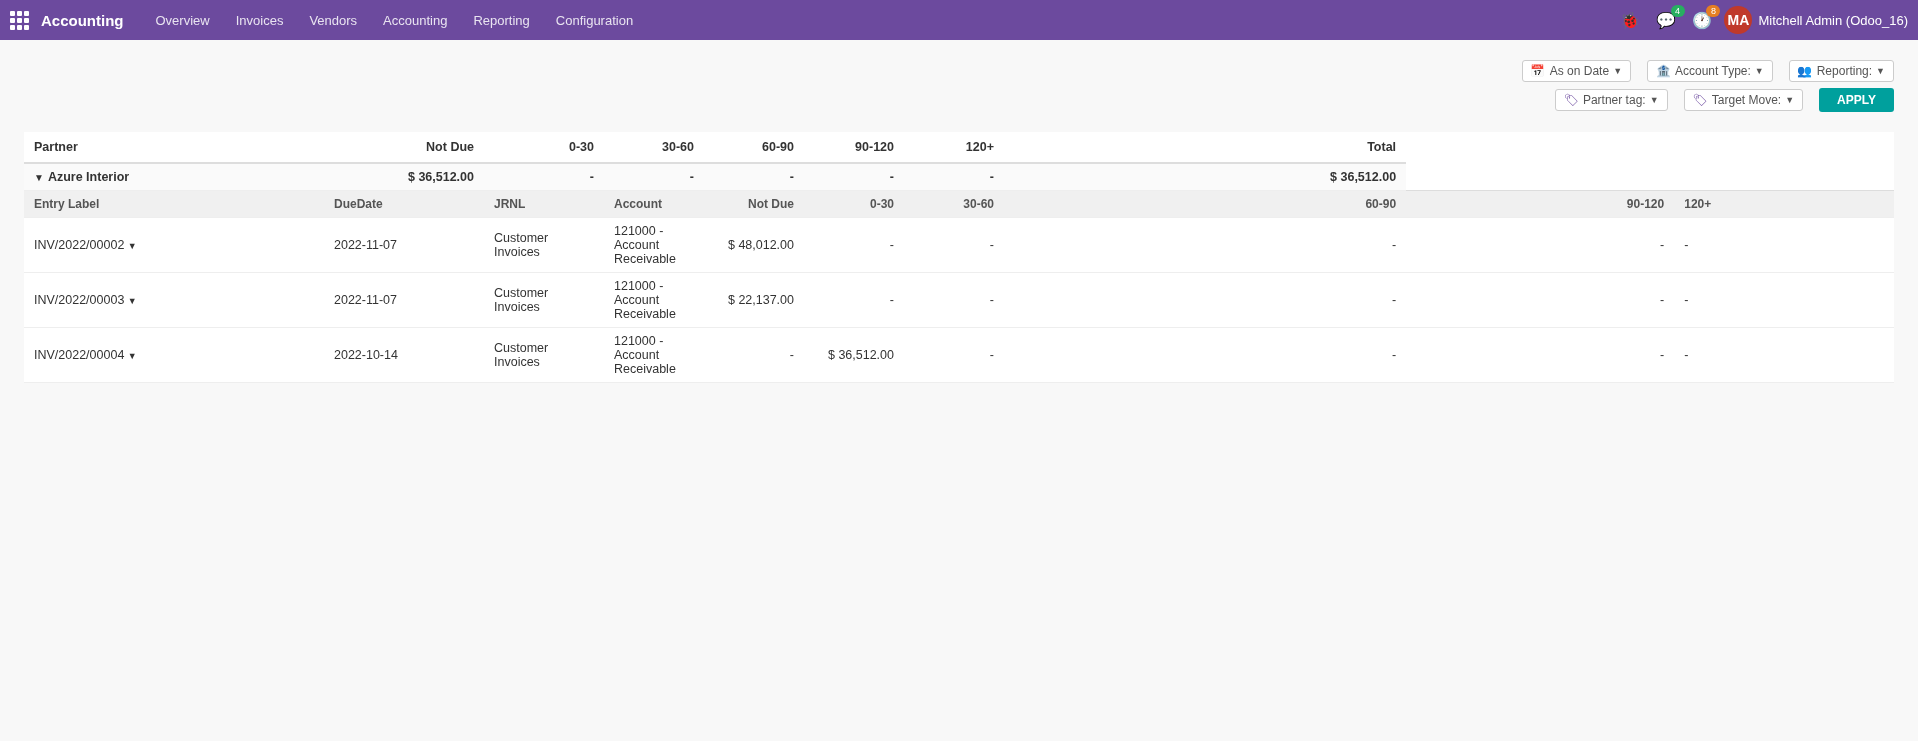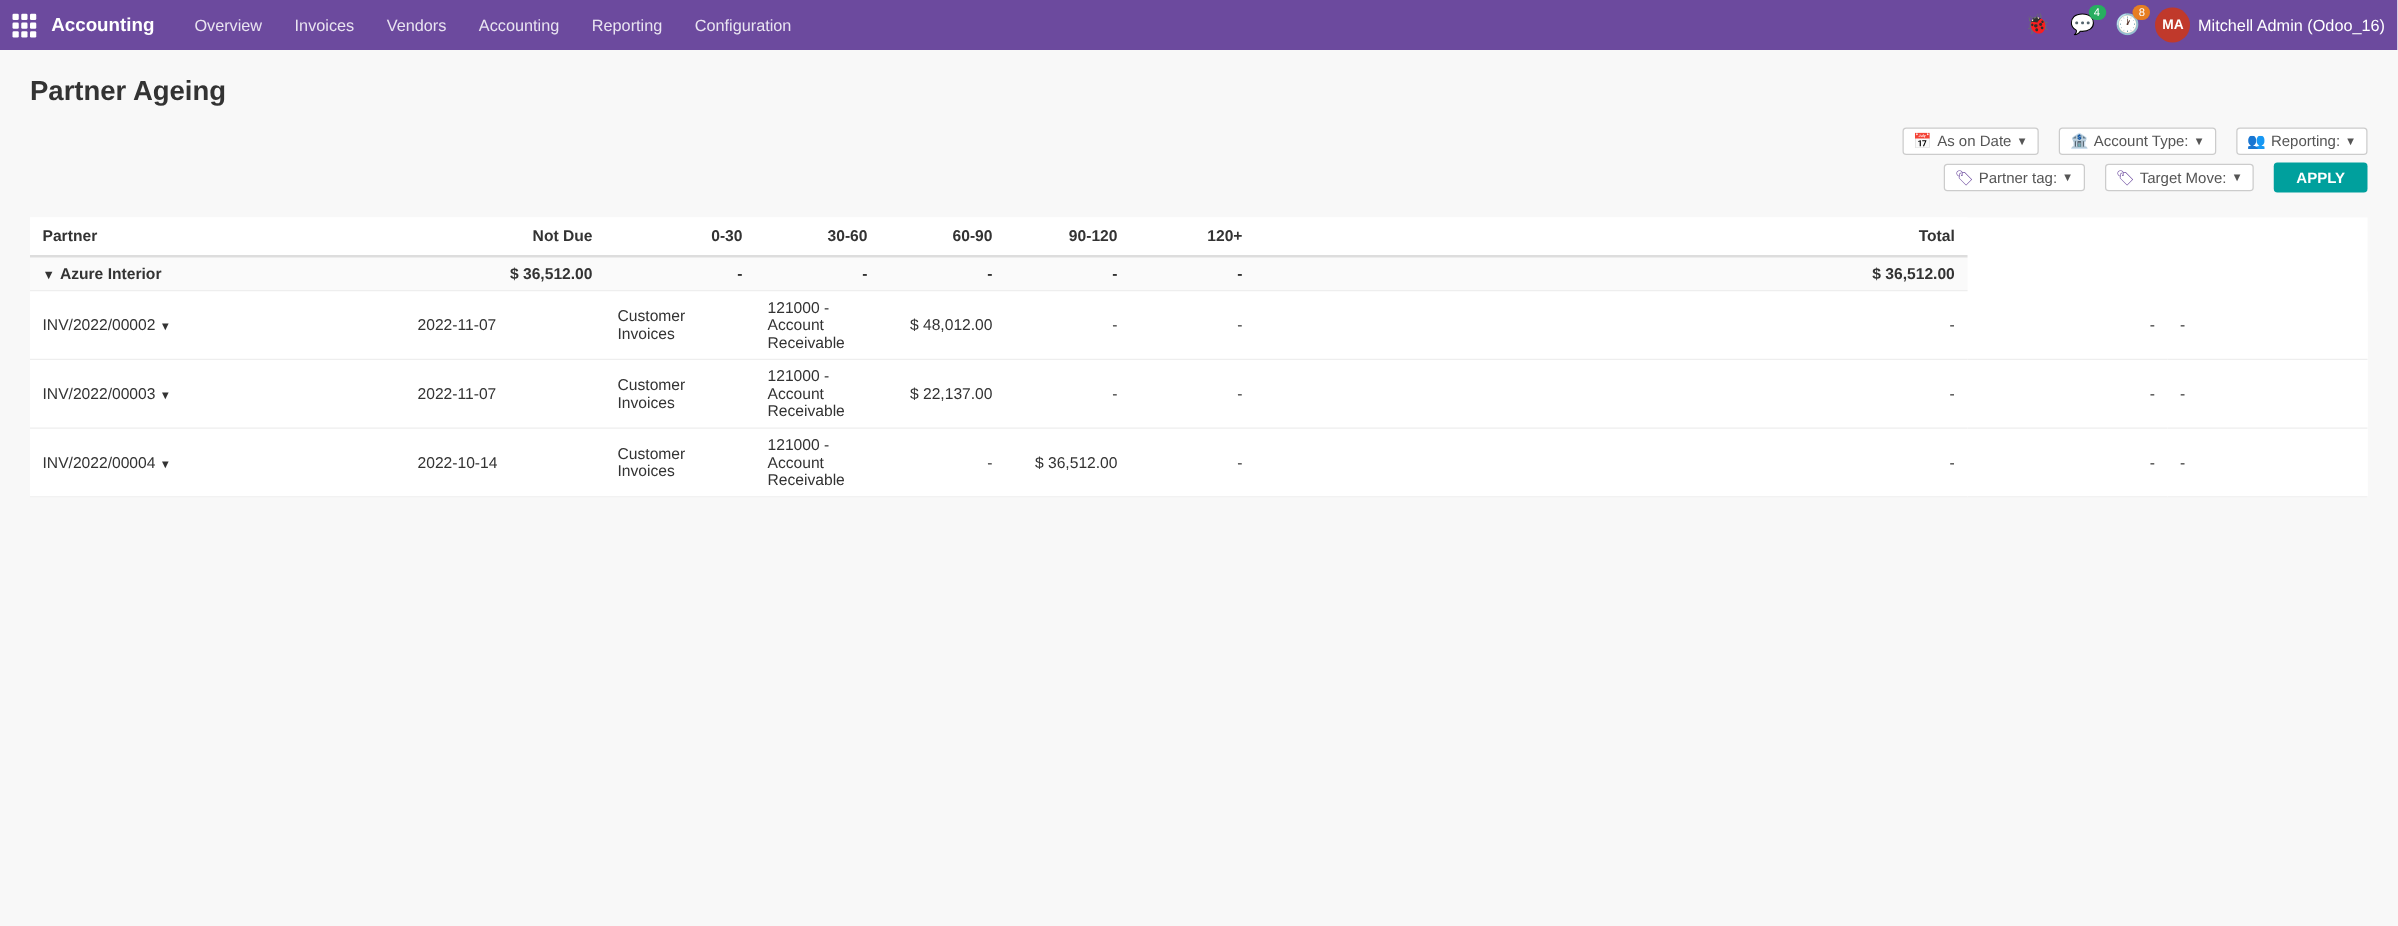--- a/index.html
+++ b/index.html
@@ -84,21 +84,21 @@
     }
     .avatar {
       width: 28px;
       height: 28px;
       border-radius: 50%;
       background: #c0392b;
       display: flex;
       align-items: center;
       justify-content: center;
       font-weight: bold;
-      font-size: 11px;
+      font-size: 14px;
       color: white;
       overflow: hidden;
     }
 
     
     .main-content {
       padding: 20px 24px;
       background: #f8f8f8;
       min-height: calc(100vh - 40px);
     }
@@ -253,21 +253,20 @@
     </div>
     <div class="topnav-user">
       <div class="avatar">MA</div>
       <span>Mitchell Admin (Odoo_16)</span>
     </div>
   </div>
 </nav>
 
 <div class="main-content">
 
-  <h1 class="page-title">Partner Ageing</h1>
 
   <div class="toolbar-row">
     <div class="toolbar-right">
       <div class="filter-row">
         <div class="filter-item">
           <span class="filter-icon">📅</span>
           <span>As on Date</span>
           <span class="caret">▼</span>
         </div>
         <div class="filter-item">
@@ -314,20 +313,32 @@
     <tr class="partner-row">
     <td><span class="chevron">▼</span>Azure Interior</td>
     <td class="right">$ 36,512.00</td>
     <td class="right">-</td>
     <td class="right">-</td>
     <td class="right">-</td>
     <td class="right">-</td>
     <td class="right">-</td>
     <td class="right">$ 36,512.00</td>
   </tr>
+        <tr class="sub-header-row">
+      <td>Entry Label</td>
+      <td>DueDate</td>
+      <td>JRNL</td>
+      <td>Account</td>
+      <td class="right">Not Due</td>
+      <td class="right">0-30</td>
+      <td class="right">30-60</td>
+      <td class="right">60-90</td>
+      <td class="right">90-120</td>
+      <td>120+</td>
+    </tr>
         <tr class="detail-row">
         <td>INV/2022/00002 <span style="font-size:9px">▼</span></td>
         <td>2022-11-07</td>
         <td>Customer Invoices</td>
         <td>121000 - Account Receivable</td>
         <td class="right">$ 48,012.00</td>
         <td class="right">-</td>
         <td class="right">-</td>
         <td class="right">-</td>
         <td class="right">-</td>

